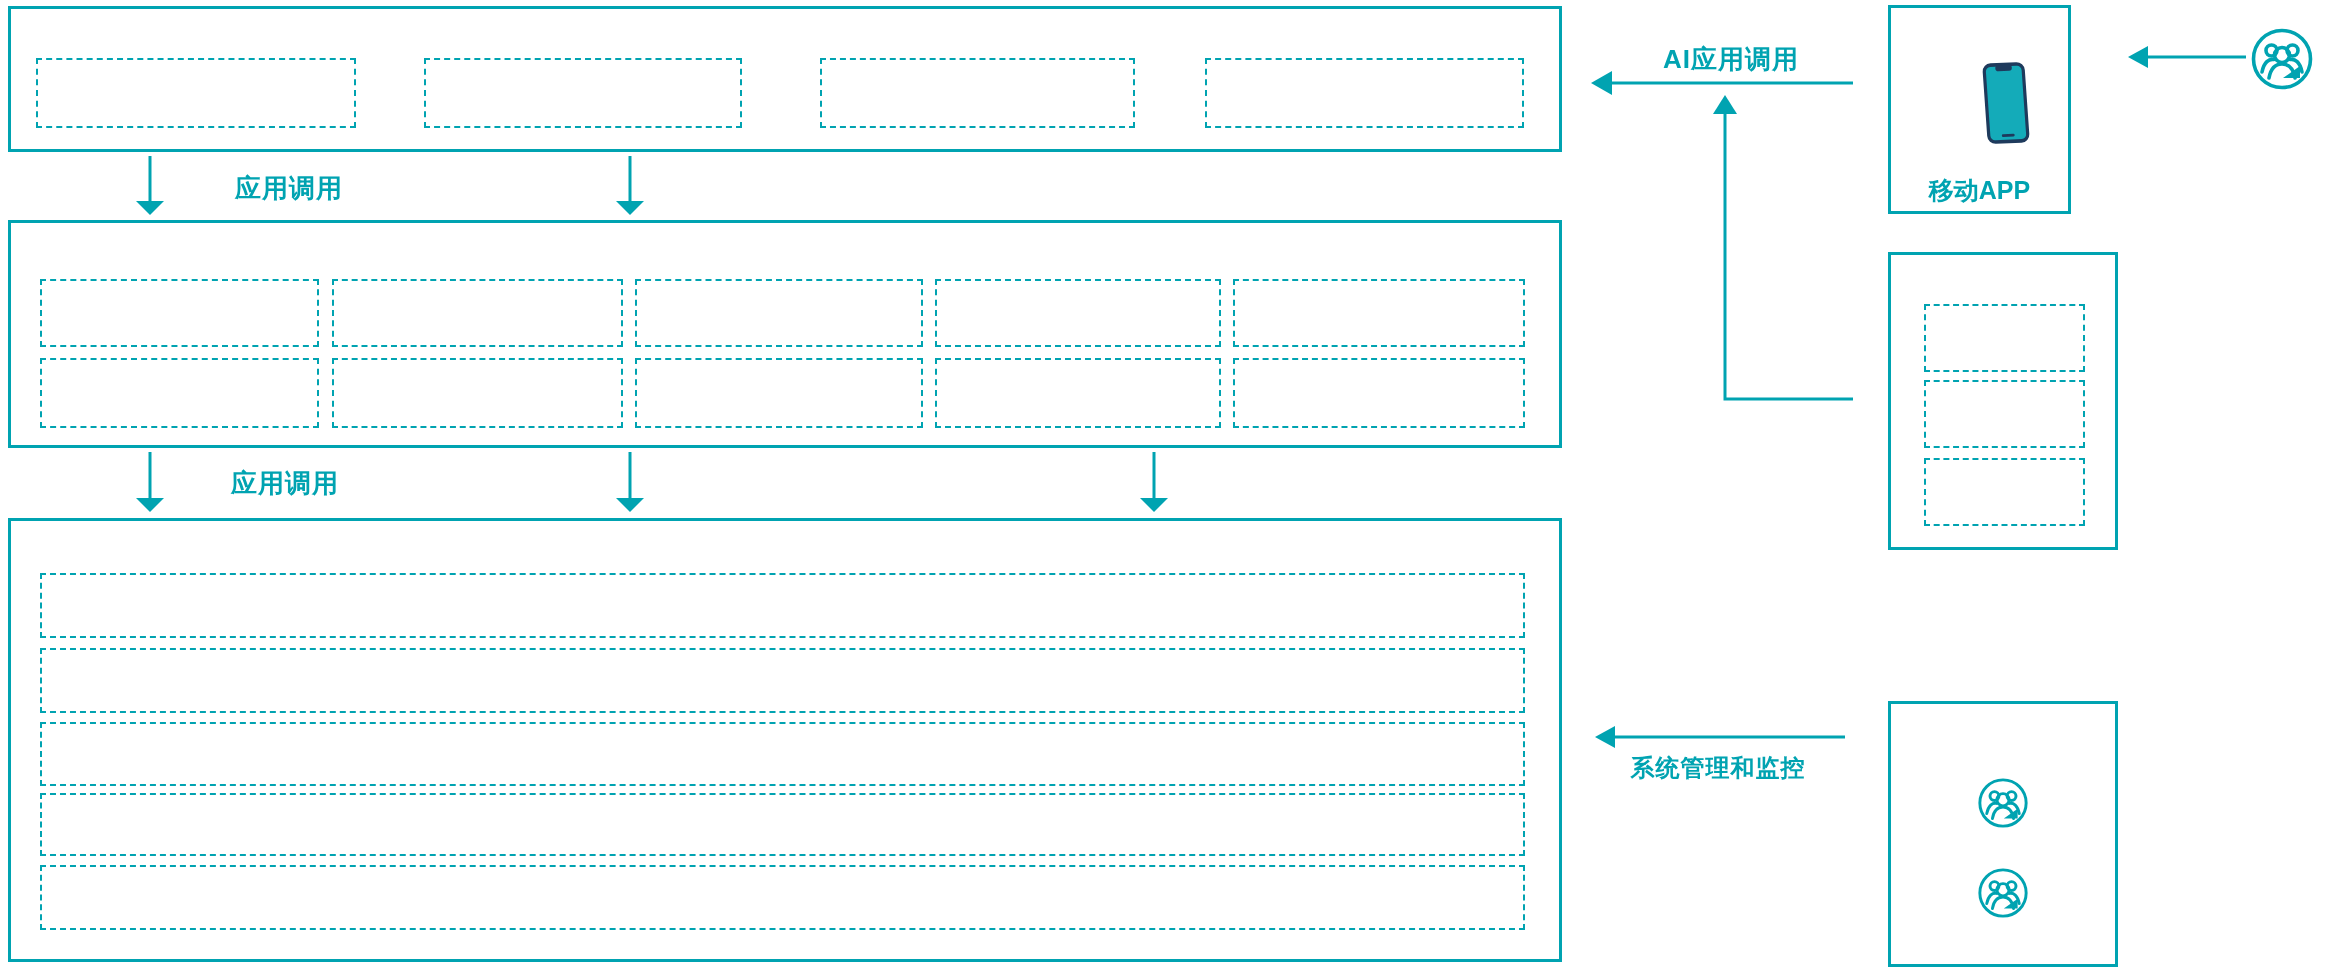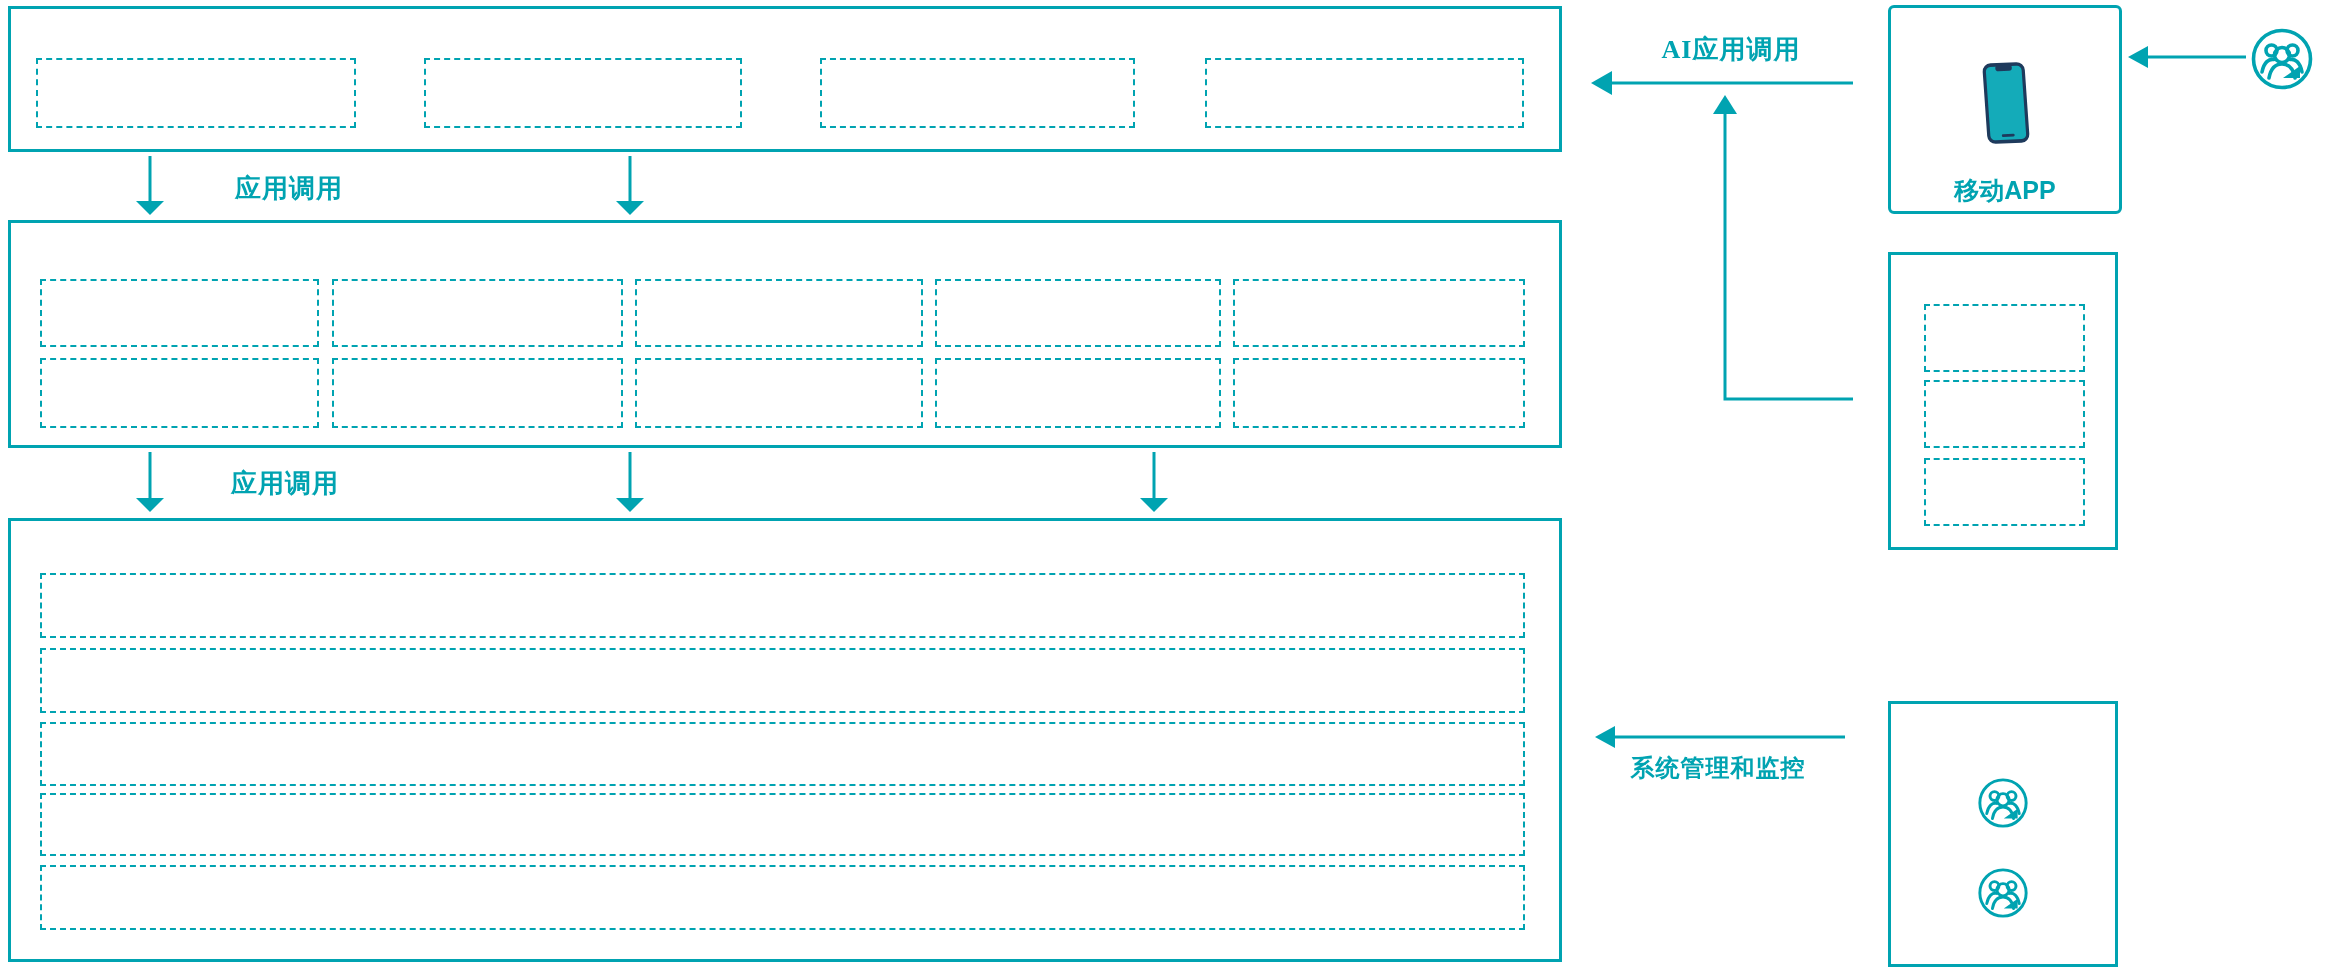--- a/index.html
+++ b/index.html
@@ -131,23 +131,23 @@
 
   <div class="flow-label" style="left:285px;top:483px;">应用调用</div>
 
   <div class="layer" style="left:8px;top:518px;width:1554px;height:444px;"></div>
   <div class="dbox" style="left:40px;top:573px;width:1485px;height:65px;"></div>
   <div class="dbox" style="left:40px;top:648px;width:1485px;height:65px;"></div>
   <div class="dbox" style="left:40px;top:722px;width:1485px;height:64px;"></div>
   <div class="dbox" style="left:40px;top:793px;width:1485px;height:63px;"></div>
   <div class="dbox" style="left:40px;top:865px;width:1485px;height:65px;"></div>
 
-  <div class="flow-label" style="left:1731px;top:49px;font-family:Liberation Serif, serif;">AI应用调用</div>
-
-  <div class="side-box" style="left:1888px;top:5px;width:234px;height:209px;border-radius:6px;">
+  <div class="flow-label" style="left:1731px;top:59px;">AI应用调用</div>
+
+  <div class="side-box" style="left:1888px;top:5px;width:183px;height:209px;">
     <div class="phone-wrap" style="left:93px;top:53px;width:44px;height:84px;">
       <svg width="44" height="84" viewBox="0 0 48 90">
         <rect x="1" y="1" width="46" height="88" rx="9" style="fill:var(--phone-body);"></rect>
         <rect x="4.5" y="5" width="39" height="80" rx="5" style="fill:var(--phone-screen);"></rect>
         <rect x="15" y="3.5" width="18" height="6.5" rx="3.2" style="fill:var(--phone-body);"></rect>
         <rect x="17" y="79" width="14" height="2.8" rx="1.4" style="fill:var(--phone-body);"></rect>
       </svg>
     </div>
     <div class="side-label" style="top:166px;">移动APP</div>
   </div>

